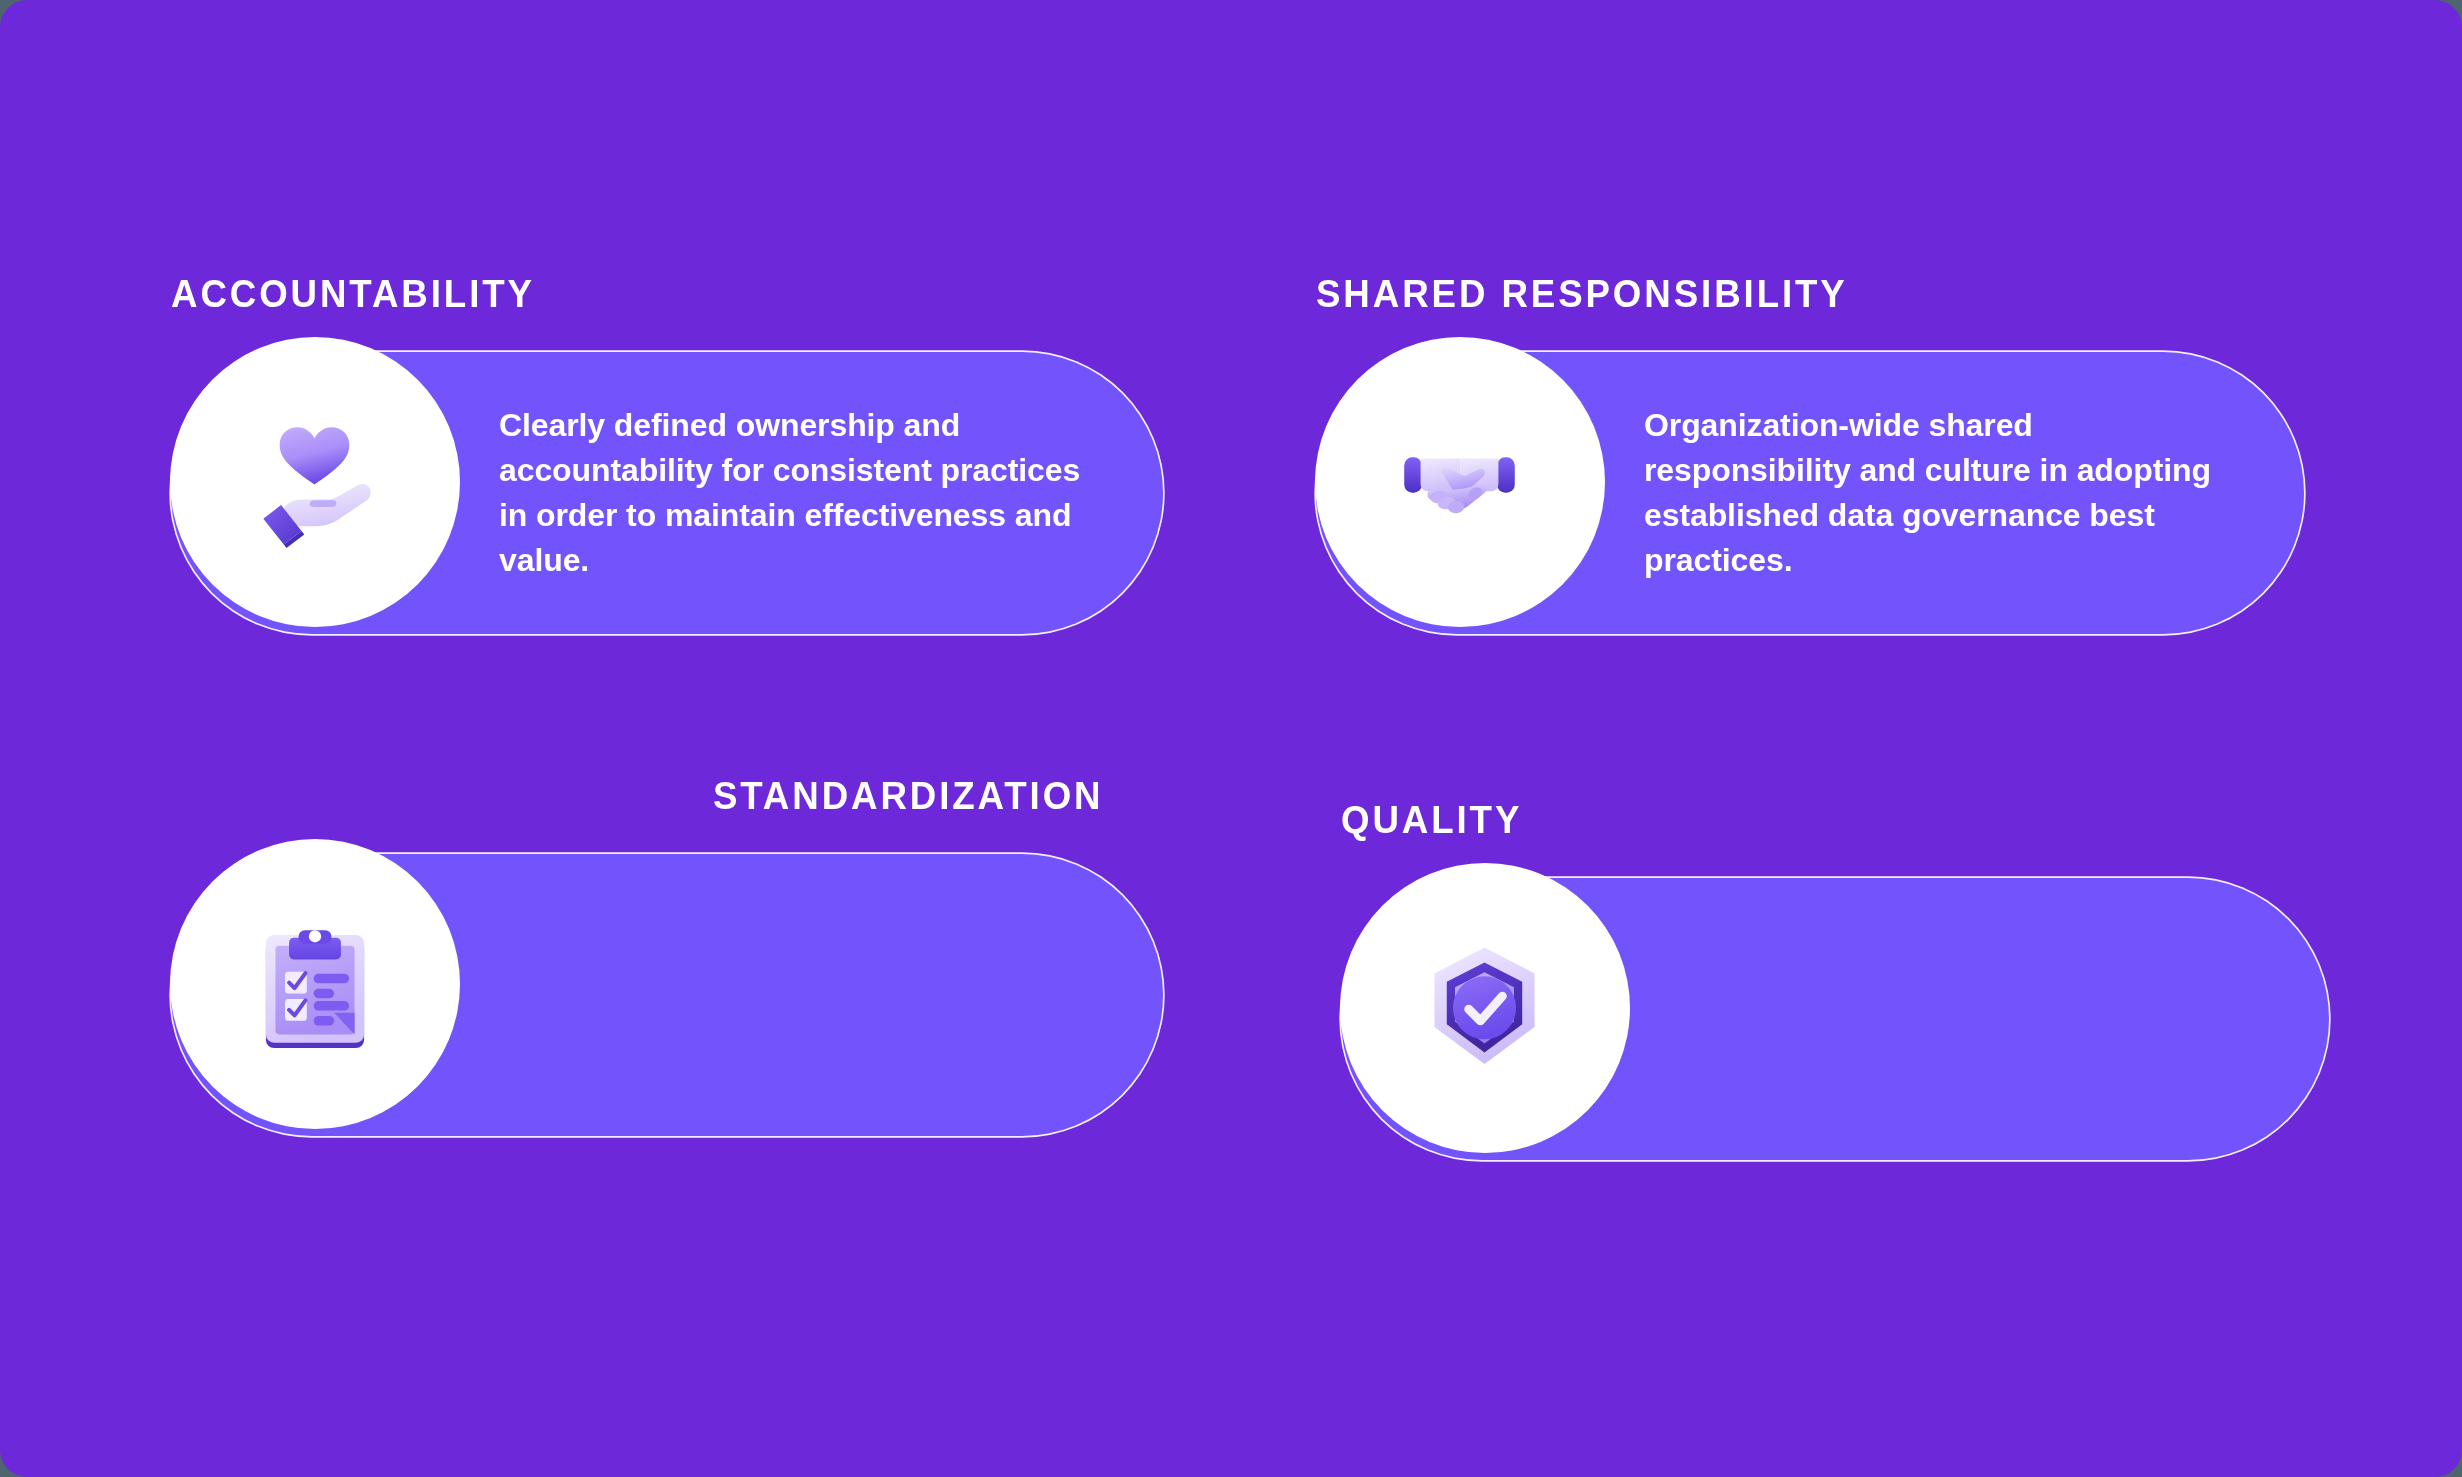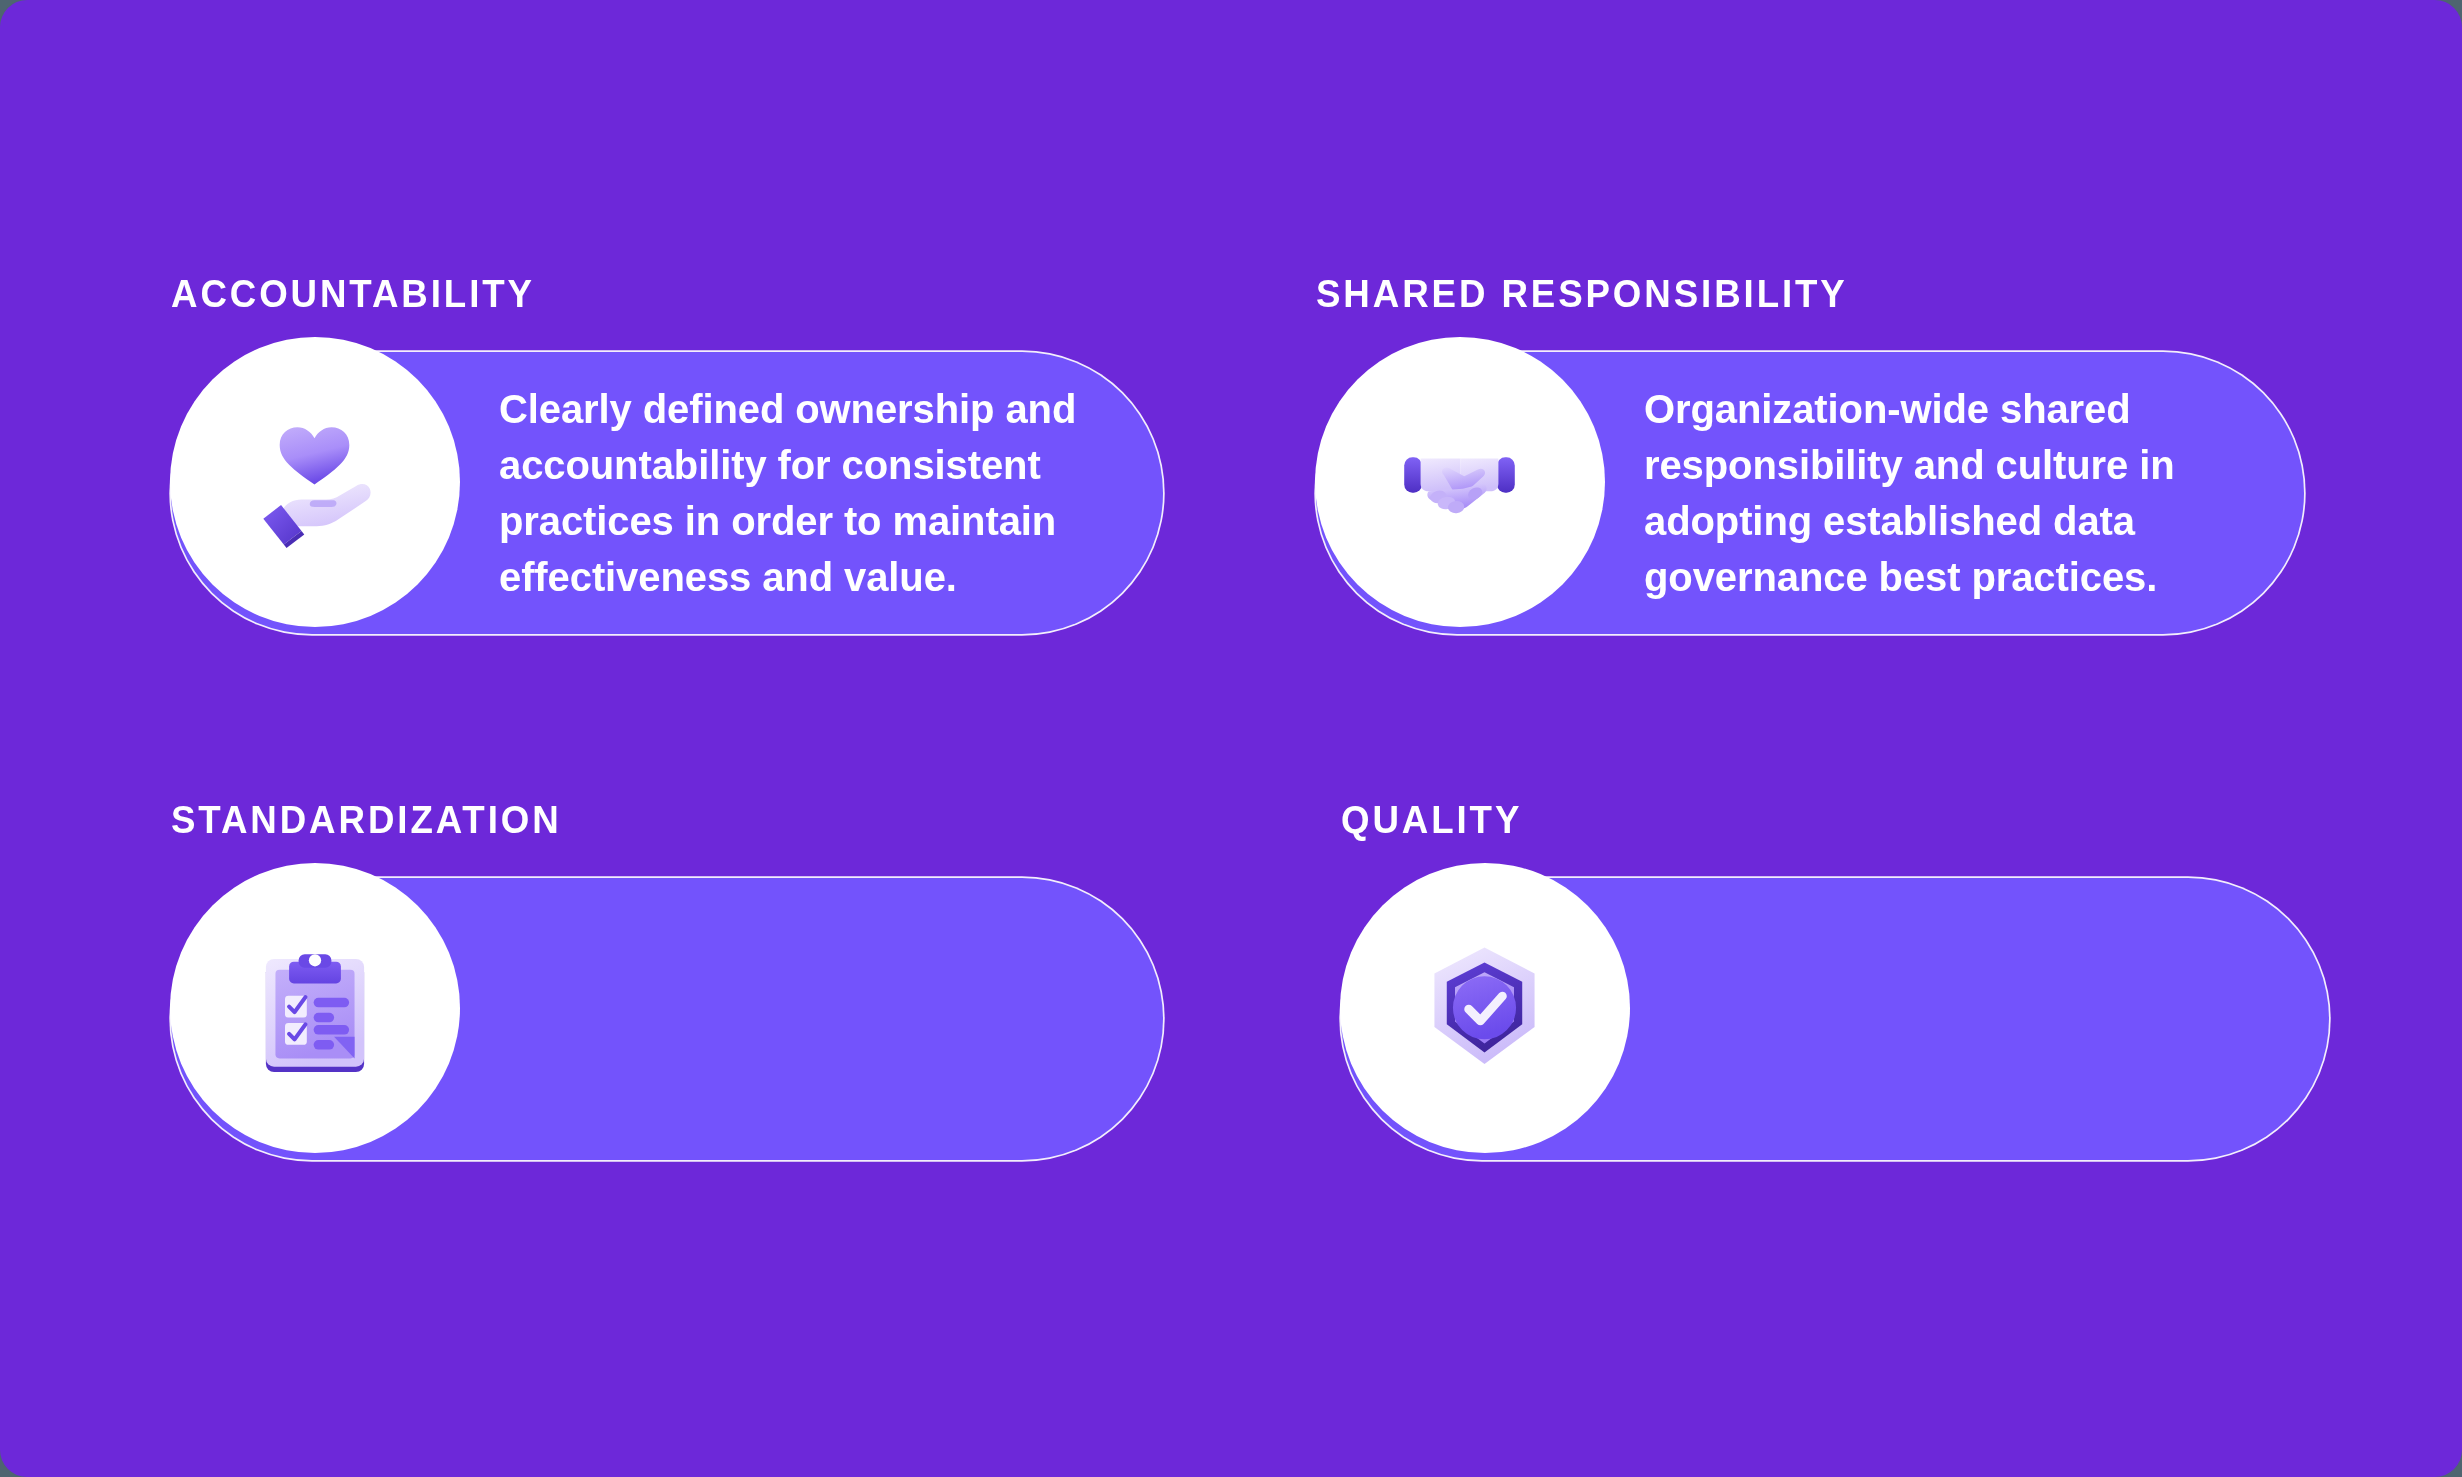--- a/index.html
+++ b/index.html
@@ -24,21 +24,21 @@
     border-radius: 27px;
     overflow: hidden;
   }
 
   
   .card {
     position: absolute;
   }
   .card-c1 { left: 171px;  top: 274px; }
   .card-c2 { left: 1300px; top: 274px; margin-left: 16px; }
-  .card-c3 { left: 171px;  top: 800px; }
+  .card-c3 { left: 171px;  top: 776px; text-align: right; }
   .card-c4 { left: 1341px; top: 800px; }
 
   .card-title {
     color: #FFFFFF;
     font-size: 39px;
     font-weight: bold;
     letter-spacing: 3.1px;
     line-height: 1;
     white-space: nowrap;
     transform: scaleX(0.94);
@@ -82,21 +82,21 @@
     top: 0;
     right: 66px;
     height: 282px;
     display: flex;
     align-items: center;
     z-index: 1;
   }
   .pill-text p {
     margin: 0;
     color: #FFFFFF;
-    font-size: 40px;
+    font-size: 32px;
     font-weight: bold;
     line-height: 1.40;
     letter-spacing: -0.1px;
   }
   .t-wide { right: 41px; }
 </style>
 </head>
 <body>
 
 <div id="panel">

